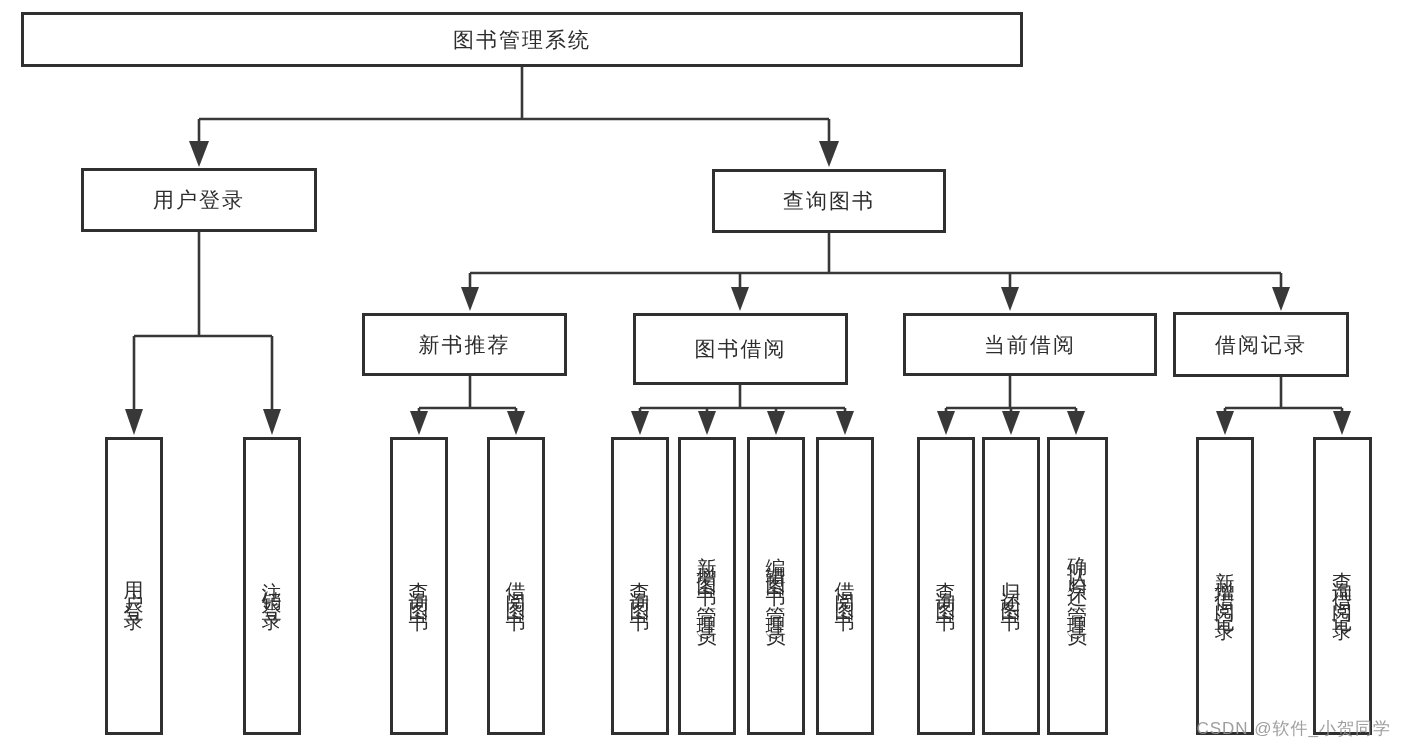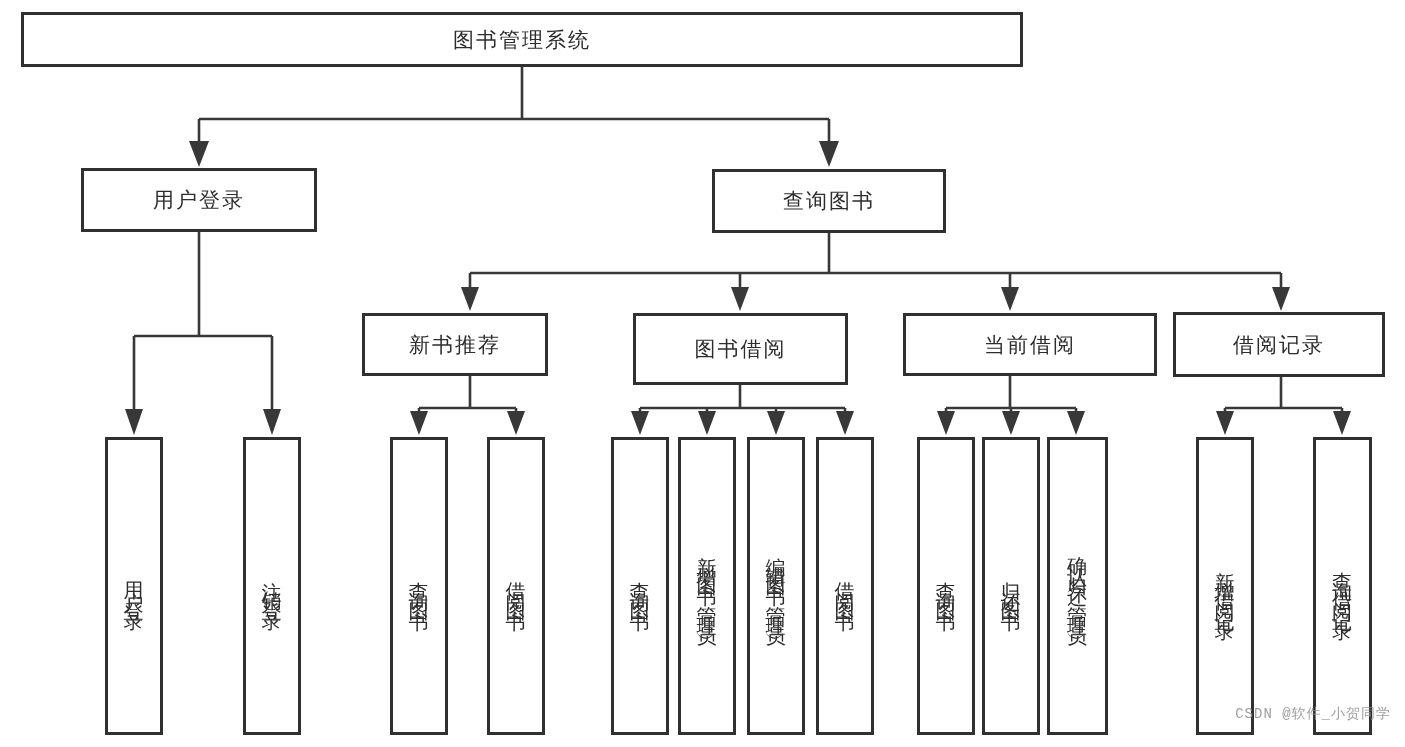--- a/index.html
+++ b/index.html
@@ -51,27 +51,26 @@
     text-orientation: mixed;
     font-size: 20px;
     color: #2d2d2d;
     letter-spacing: 10px;
     line-height: 24px;
     white-space: nowrap;
   }
   .watermark {
     position: absolute;
     right: 14px;
-    bottom: 24px;
-    font-size: 14px;
+    bottom: 7px;
+    font-size: 17px;
     color: rgba(148, 148, 148, 0.9);
     letter-spacing: 1px;
     z-index: 5;
     white-space: nowrap;
-    font-family: Liberation Mono, monospace;
   }
 </style>
 </head>
 <body>
 
 <div class="stage">
 
   <svg class="wires" width="1405" height="747" viewBox="0 0 1405 747">
     <path class="wire" d="
       M522,66 V119 M199,119 H829 M199,119 V142 M829,119 V142
@@ -108,30 +107,30 @@
     <span>图书管理系统</span>
   </div>
 
   <div class="box h-box" style="left:81px;top:168px;width:236px;height:64px">
     <span>用户登录</span>
   </div>
   <div class="box h-box" style="left:712px;top:169px;width:234px;height:64px">
     <span>查询图书</span>
   </div>
 
-  <div class="box h-box" style="left:362px;top:313px;width:186px;height:63px">
+  <div class="box h-box" style="left:362px;top:313px;width:205px;height:63px">
     <span>新书推荐</span>
   </div>
   <div class="box h-box" style="left:633px;top:313px;width:215px;height:72px">
     <span>图书借阅</span>
   </div>
   <div class="box h-box" style="left:903px;top:313px;width:254px;height:63px">
     <span>当前借阅</span>
   </div>
-  <div class="box h-box" style="left:1173px;top:312px;width:212px;height:65px">
+  <div class="box h-box" style="left:1173px;top:312px;width:176px;height:65px">
     <span>借阅记录</span>
   </div>
 
   <div class="box v-box" style="left:105px;top:437px;width:58px;height:298px">
     <span>用户登录</span>
   </div>
   <div class="box v-box" style="left:243px;top:437px;width:58px;height:298px">
     <span>注销登录</span>
   </div>
 

